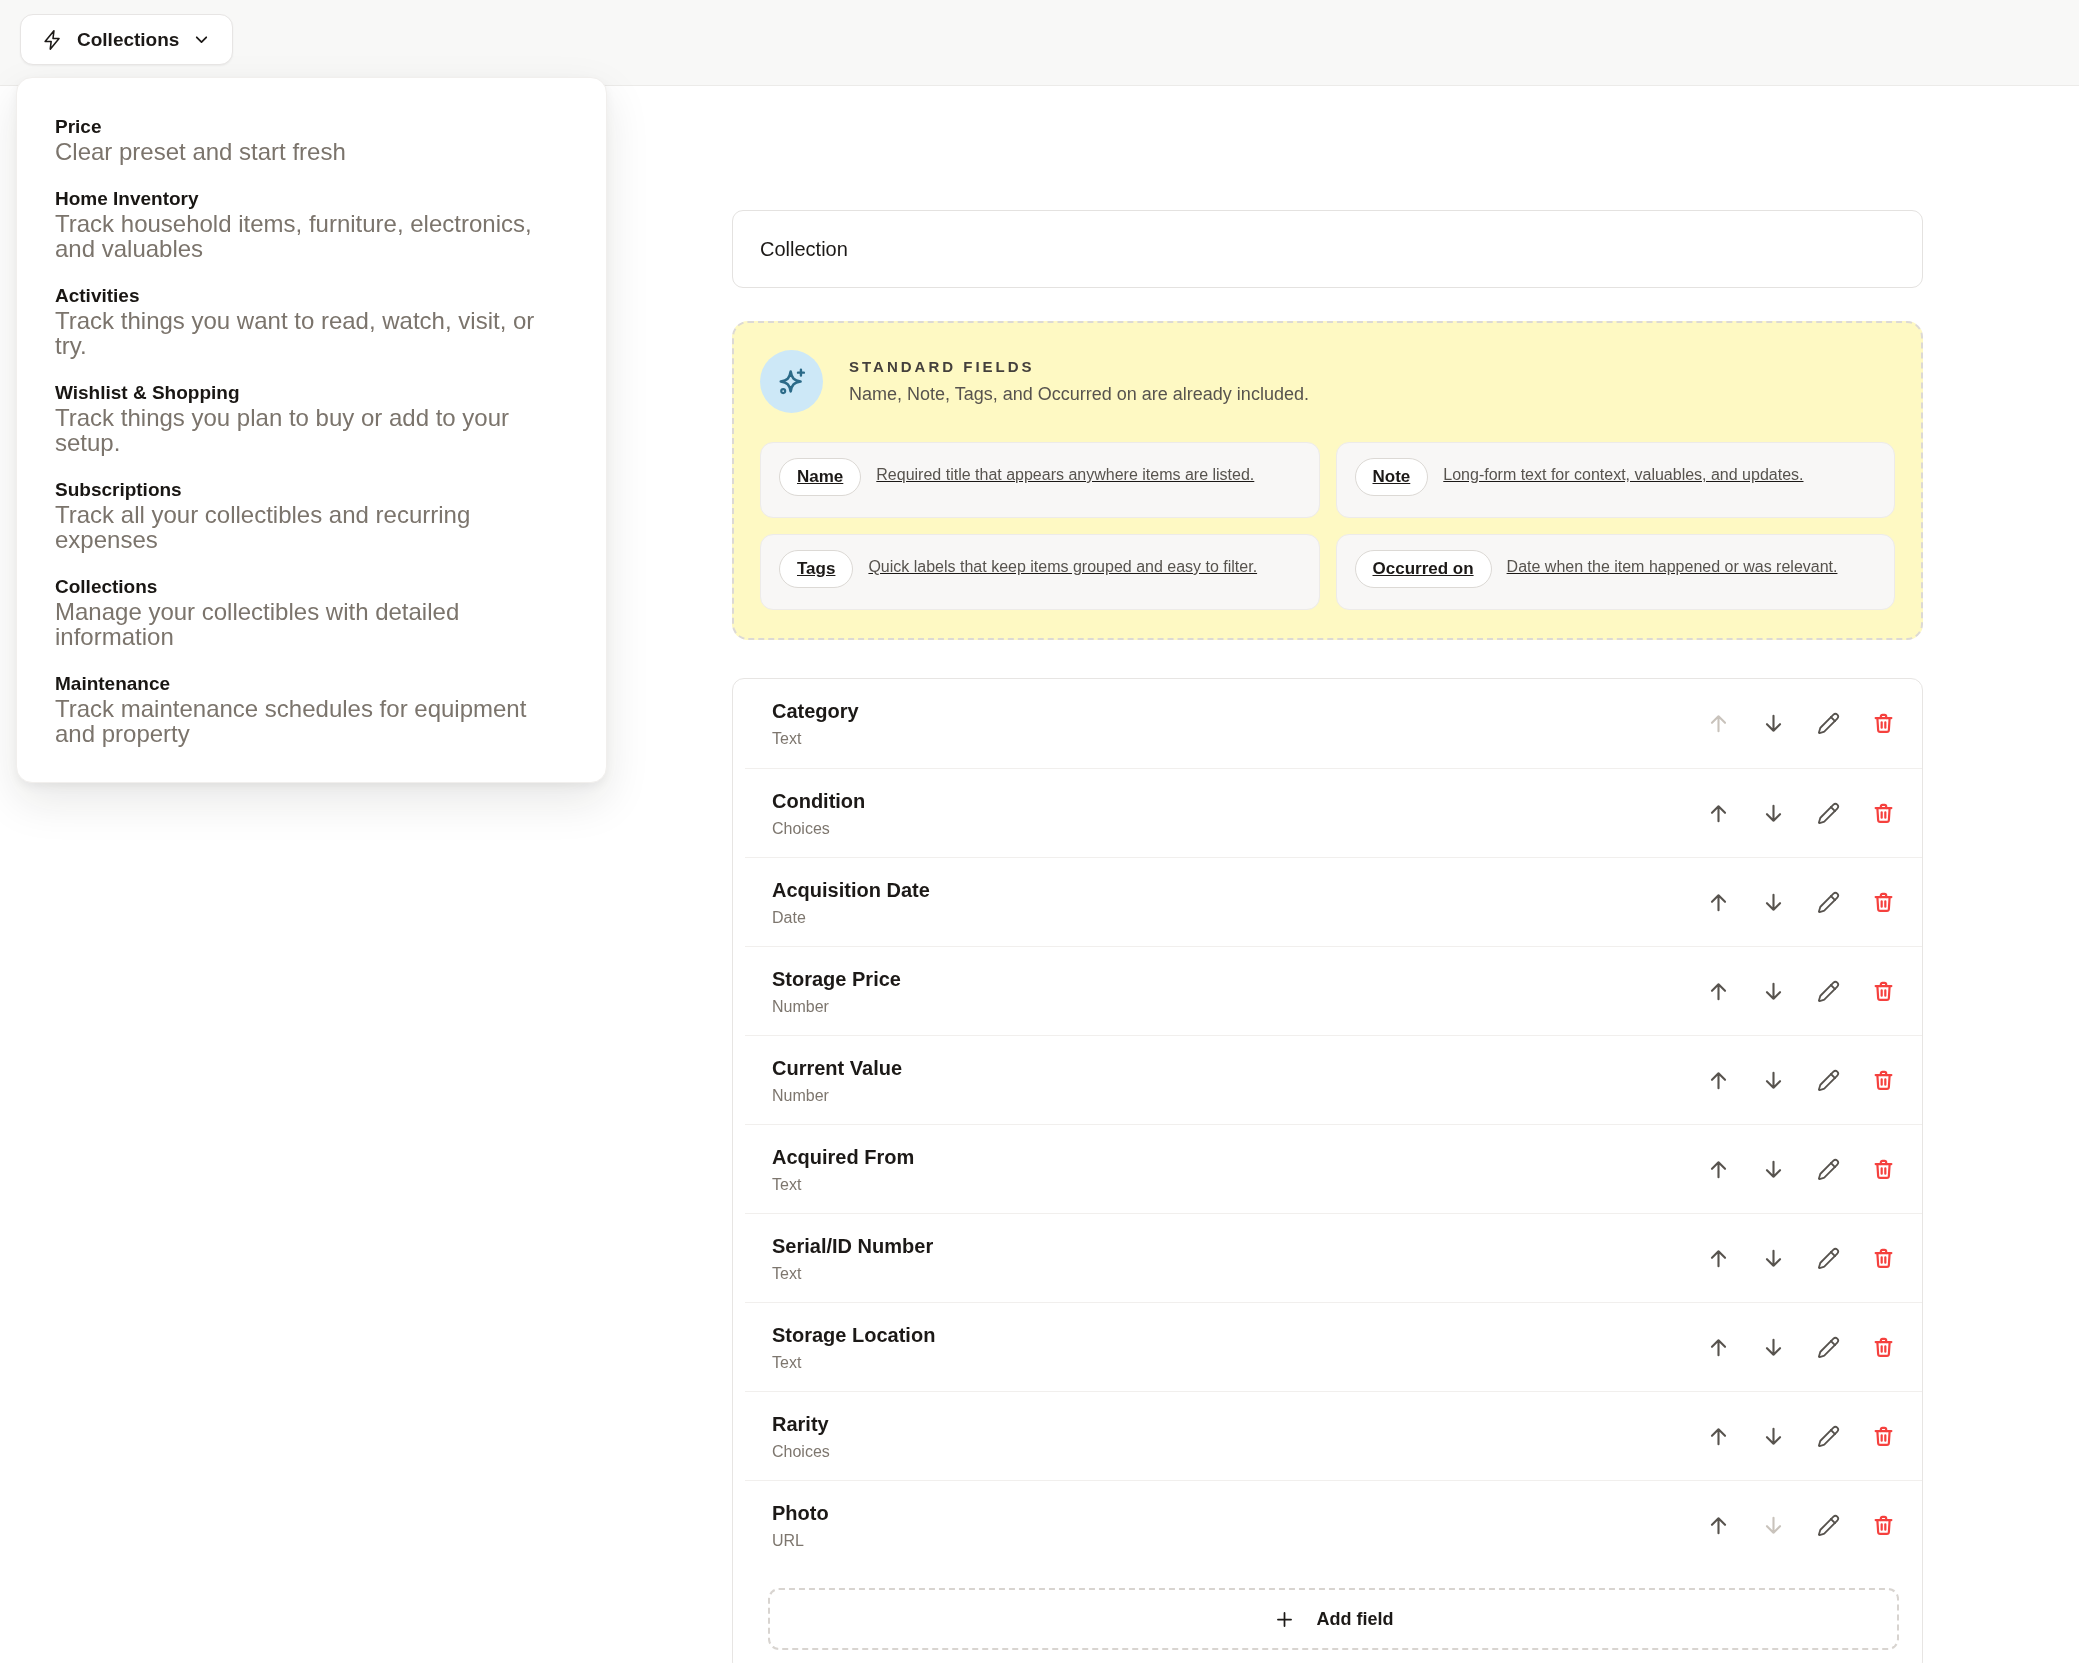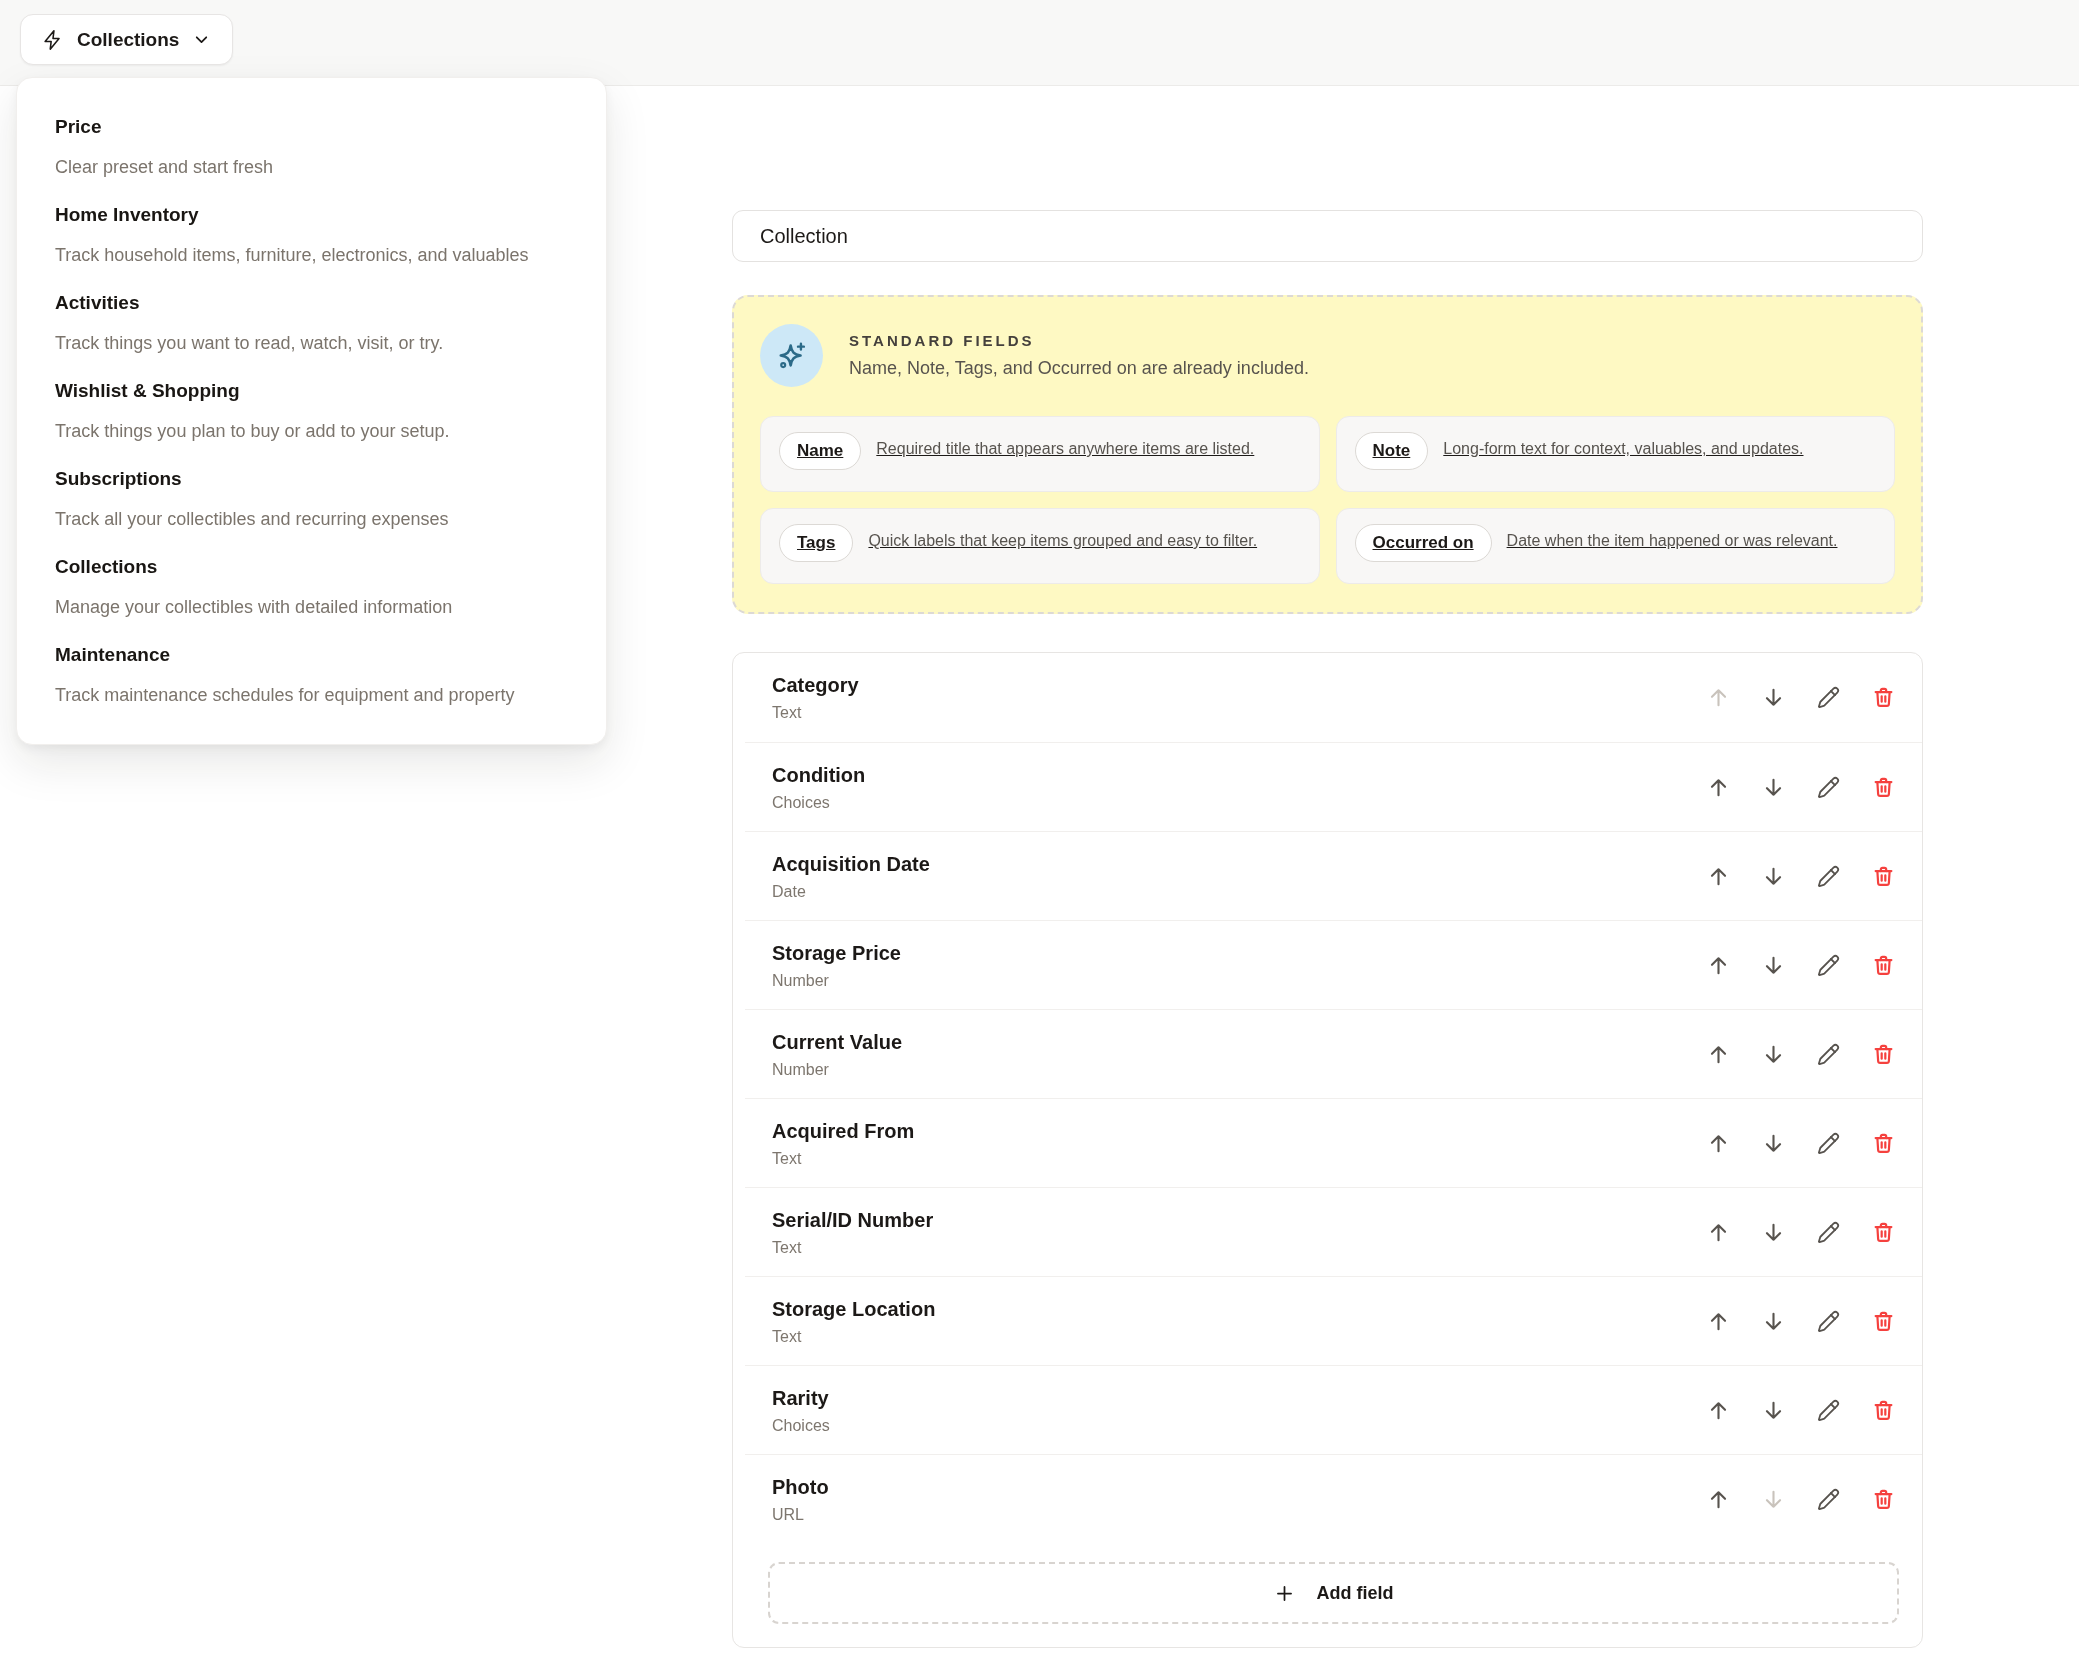--- a/index.html
+++ b/index.html
@@ -39,27 +39,27 @@
     position:absolute; left:16px; top:77px; z-index:15;
     width:591px;
     background:#ffffff;
     border:1px solid #f1efed;
     border-radius:16px;
     box-shadow:0 18px 45px rgba(28,25,23,0.10), 0 4px 10px rgba(28,25,23,0.05);
     padding:25px 0;
   }
   .dd-item { padding:11px 38px; cursor:pointer; }
   .dd-title { font-size:19px; font-weight:600; color:#191613; line-height:25px; }
-  .dd-desc  { font-size:18px; font-weight:400; color:#7b746c; line-height:25px; margin-top:16px; }
+  .dd-desc  { font-size:24px; font-weight:400; color:#7b746c; line-height:25px; margin-top:0; }
 
   
   .main { position:absolute; left:732px; top:210px; width:1191px; }
 
   .title-box {
-    height:52px; width:100%;
+    height:78px; width:100%;
     display:flex; align-items:center;
     padding:0 27px;
     background:#ffffff;
     border:1px solid #e4e2e0;
     border-radius:11px;
     font-size:20px; color:#1c1917;
   }
 
   
   .std-box {

